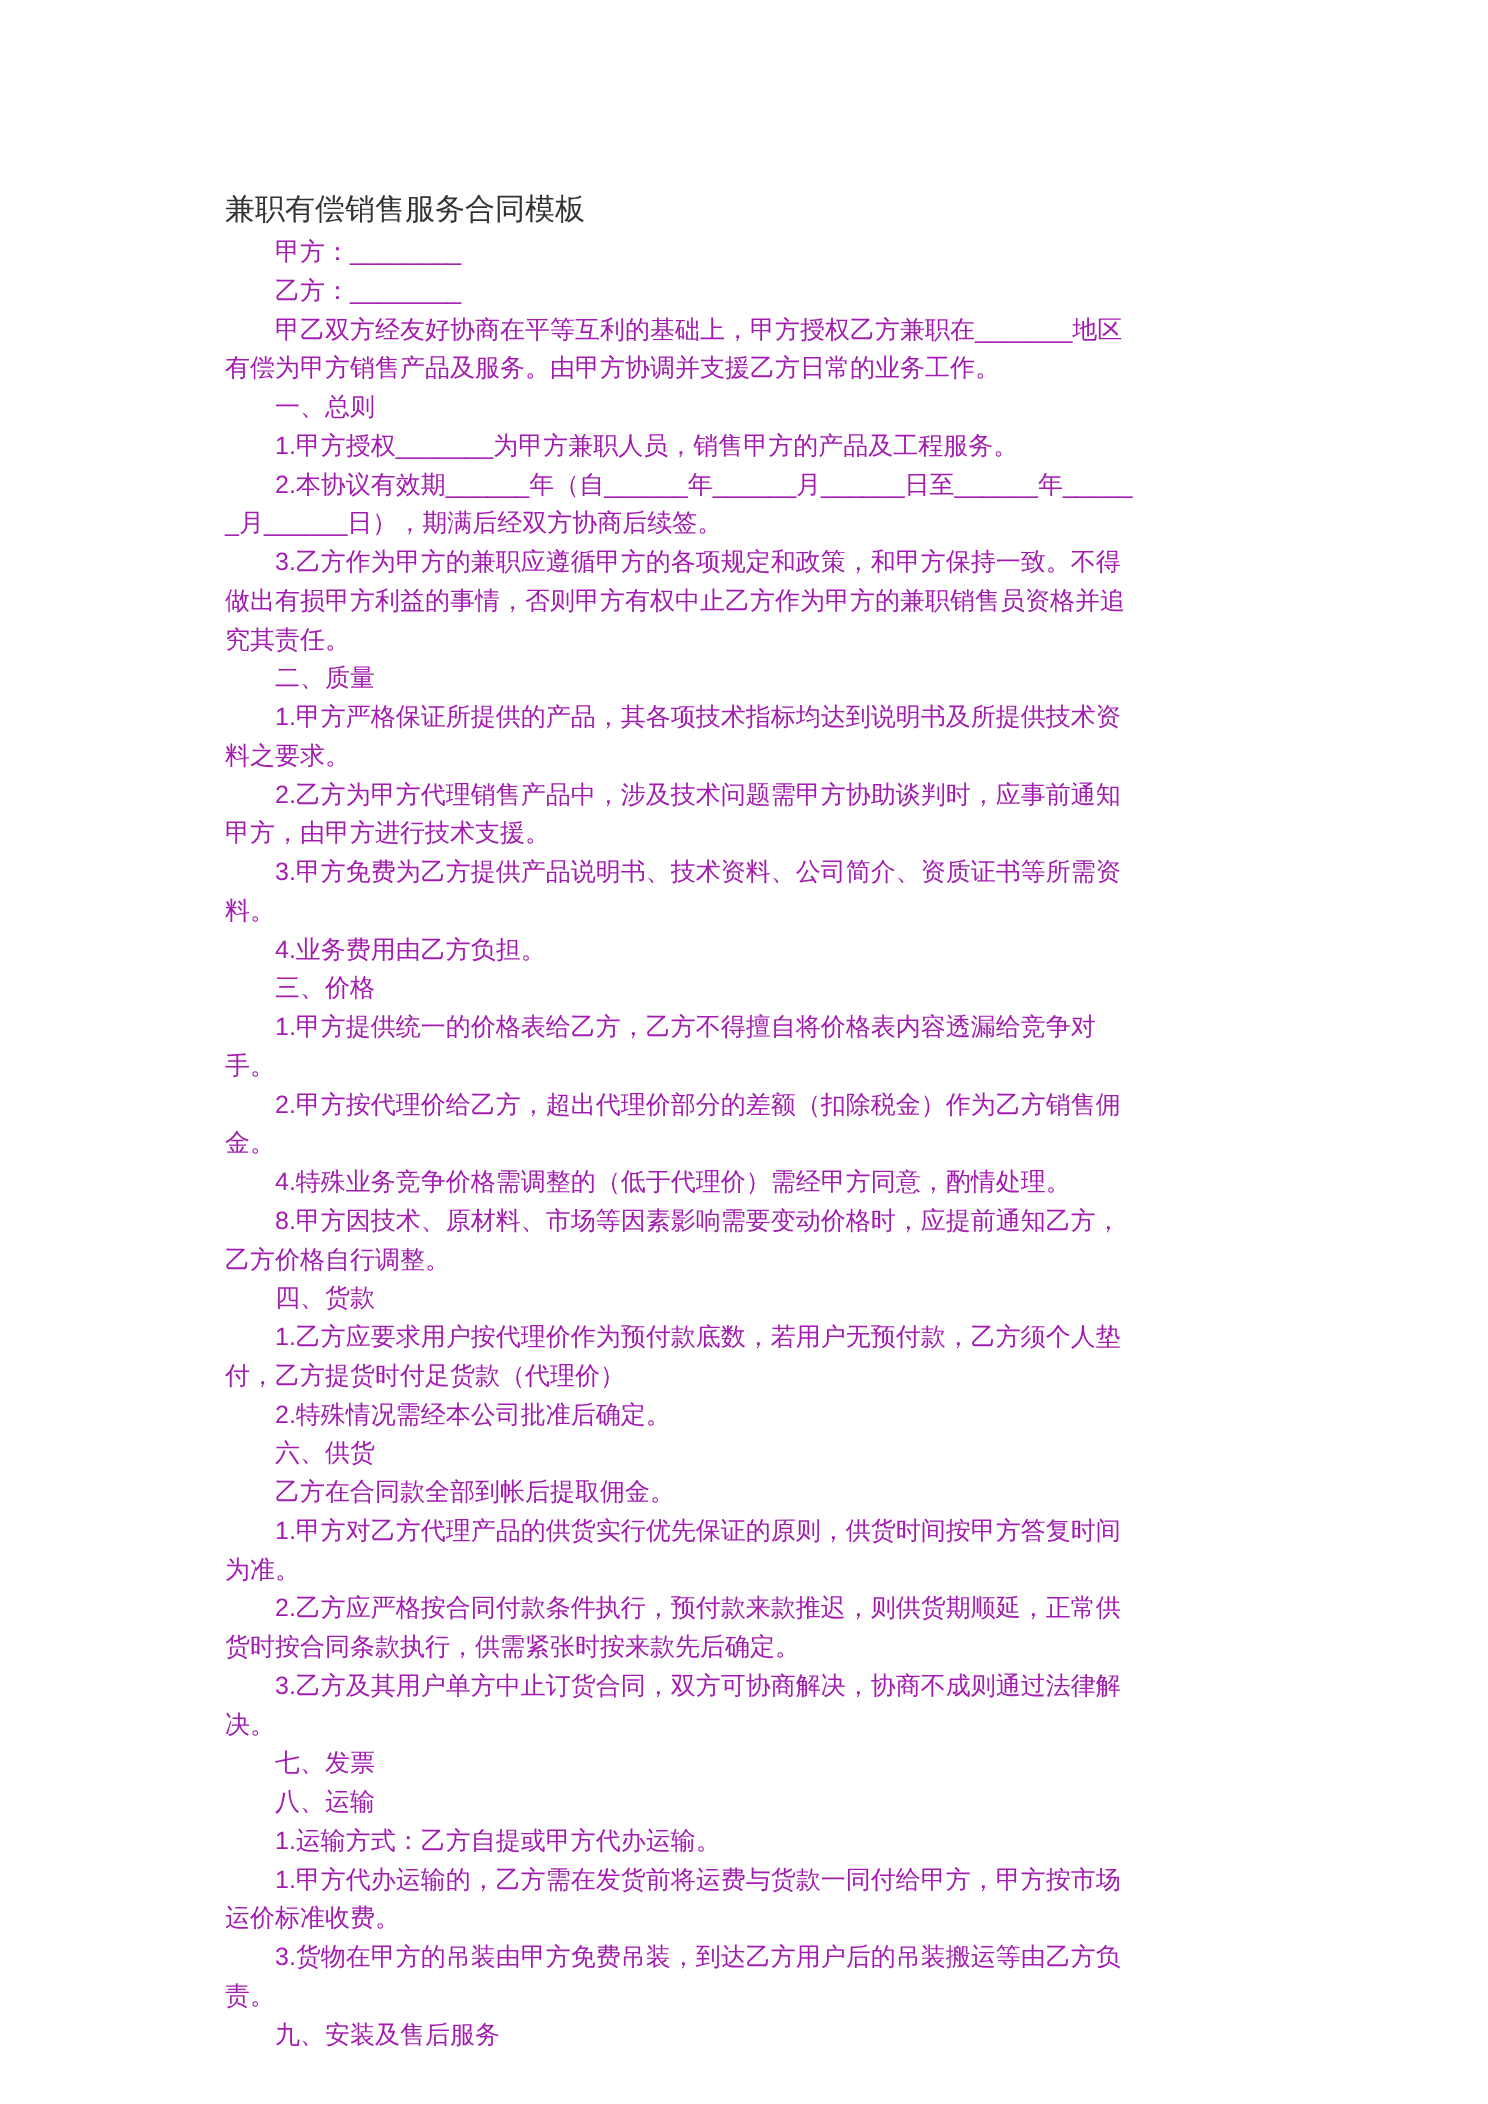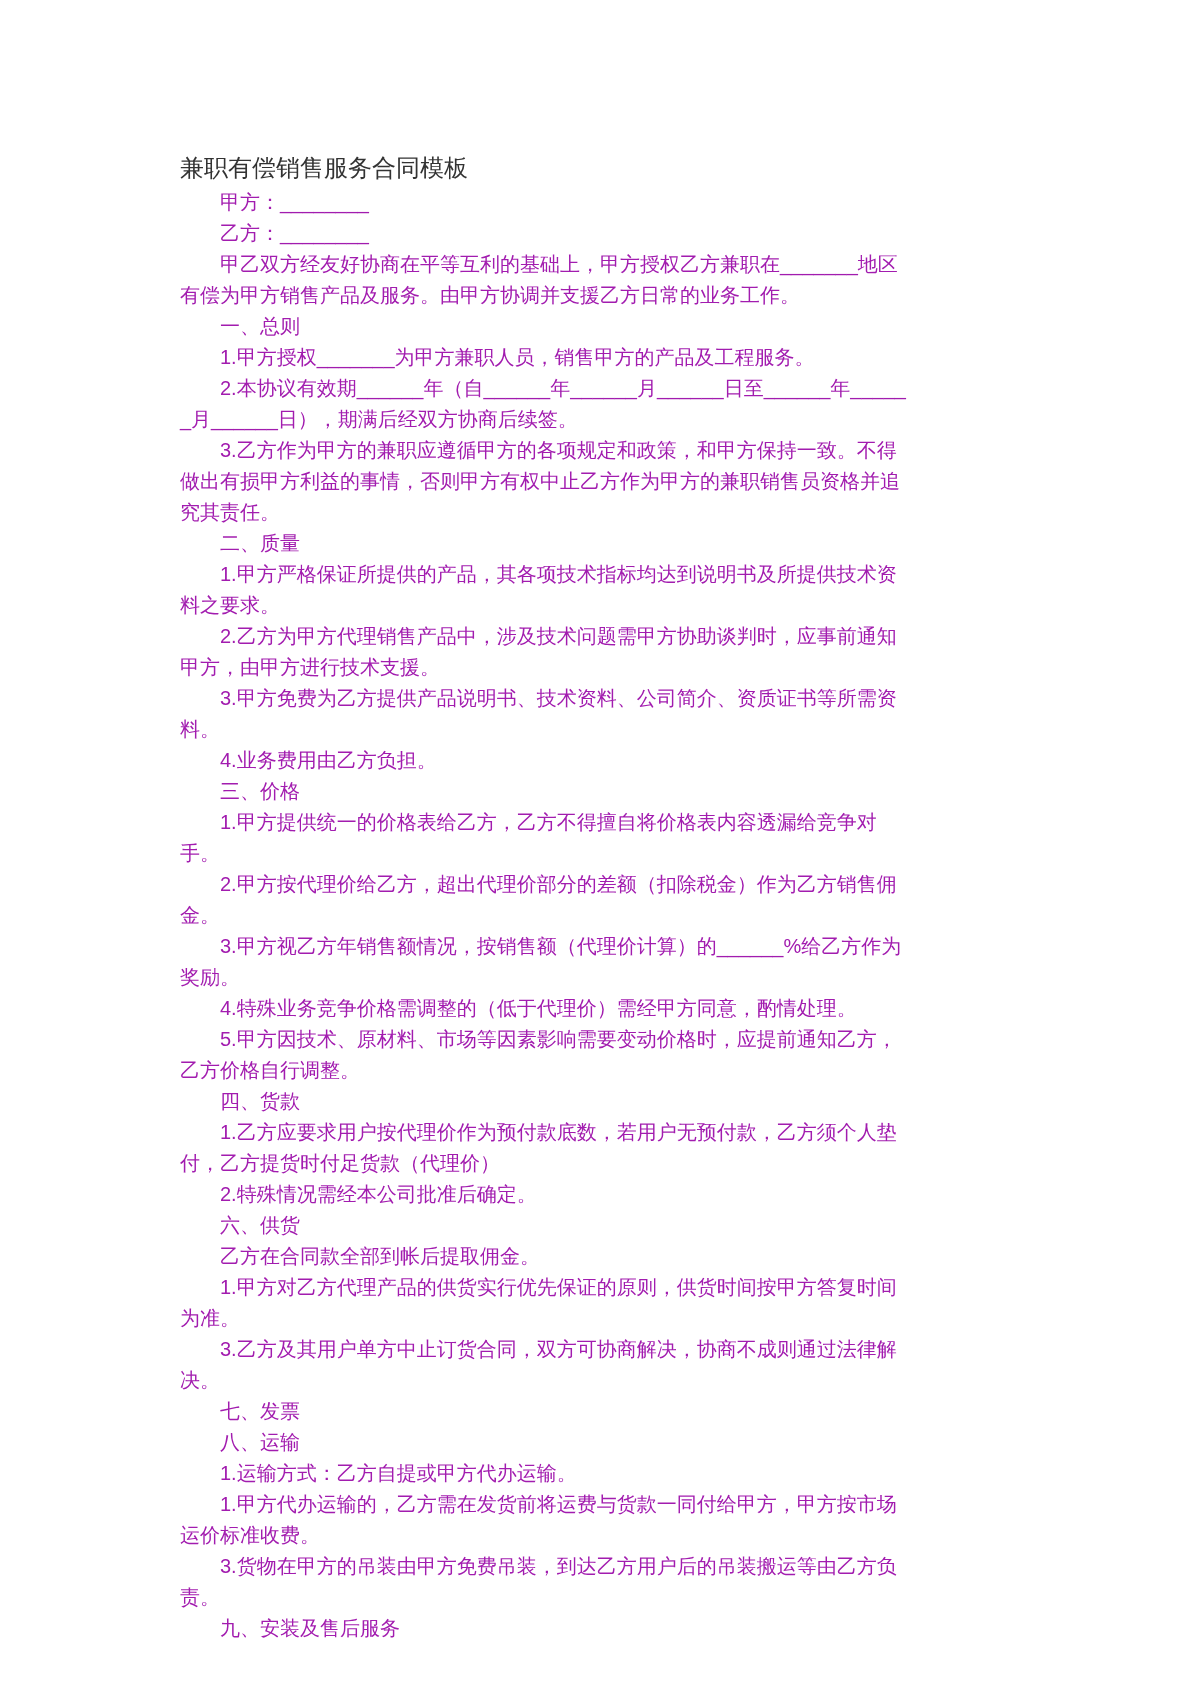--- a/index.html
+++ b/index.html
@@ -53,29 +53,29 @@
       <p>2.本协议有效期______年（自______年______月______日至______年______月______日），期满后经双方协商后续签。</p>
       <p>3.乙方作为甲方的兼职应遵循甲方的各项规定和政策，和甲方保持一致。不得做出有损甲方利益的事情，否则甲方有权中止乙方作为甲方的兼职销售员资格并追究其责任。</p>
       <p>二、质量</p>
       <p>1.甲方严格保证所提供的产品，其各项技术指标均达到说明书及所提供技术资料之要求。</p>
       <p>2.乙方为甲方代理销售产品中，涉及技术问题需甲方协助谈判时，应事前通知甲方，由甲方进行技术支援。</p>
       <p>3.甲方免费为乙方提供产品说明书、技术资料、公司简介、资质证书等所需资料。</p>
       <p>4.业务费用由乙方负担。</p>
       <p>三、价格</p>
       <p>1.甲方提供统一的价格表给乙方，乙方不得擅自将价格表内容透漏给竞争对手。</p>
       <p>2.甲方按代理价给乙方，超出代理价部分的差额（扣除税金）作为乙方销售佣金。</p>
-      <p>3.甲方视乙方年销售额情况，按销售额（代理价计算）的______%给乙方作为奖励。</p>
       <p>4.特殊业务竞争价格需调整的（低于代理价）需经甲方同意，酌情处理。</p>
-      <p>5.甲方因技术、原材料、市场等因素影响需要变动价格时，应提前通知乙方，乙方价格自行调整。</p>
+      <p>8.甲方因技术、原材料、市场等因素影响需要变动价格时，应提前通知乙方，乙方价格自行调整。</p>
       <p>四、货款</p>
       <p>1.乙方应要求用户按代理价作为预付款底数，若用户无预付款，乙方须个人垫付，乙方提货时付足货款（代理价）</p>
       <p>2.特殊情况需经本公司批准后确定。</p>
       <p>六、供货</p>
       <p>乙方在合同款全部到帐后提取佣金。</p>
       <p>1.甲方对乙方代理产品的供货实行优先保证的原则，供货时间按甲方答复时间为准。</p>
+      <p>2.乙方应严格按合同付款条件执行，预付款来款推迟，则供货期顺延，正常供货时按合同条款执行，供需紧张时按来款先后确定。</p>
       <p>3.乙方及其用户单方中止订货合同，双方可协商解决，协商不成则通过法律解决。</p>
       <p>七、发票</p>
       <p>八、运输</p>
       <p>1.运输方式：乙方自提或甲方代办运输。</p>
       <p>1.甲方代办运输的，乙方需在发货前将运费与货款一同付给甲方，甲方按市场运价标准收费。</p>
       <p>3.货物在甲方的吊装由甲方免费吊装，到达乙方用户后的吊装搬运等由乙方负责。</p>
       <p>九、安装及售后服务</p>
     </div>
 </div>
 

